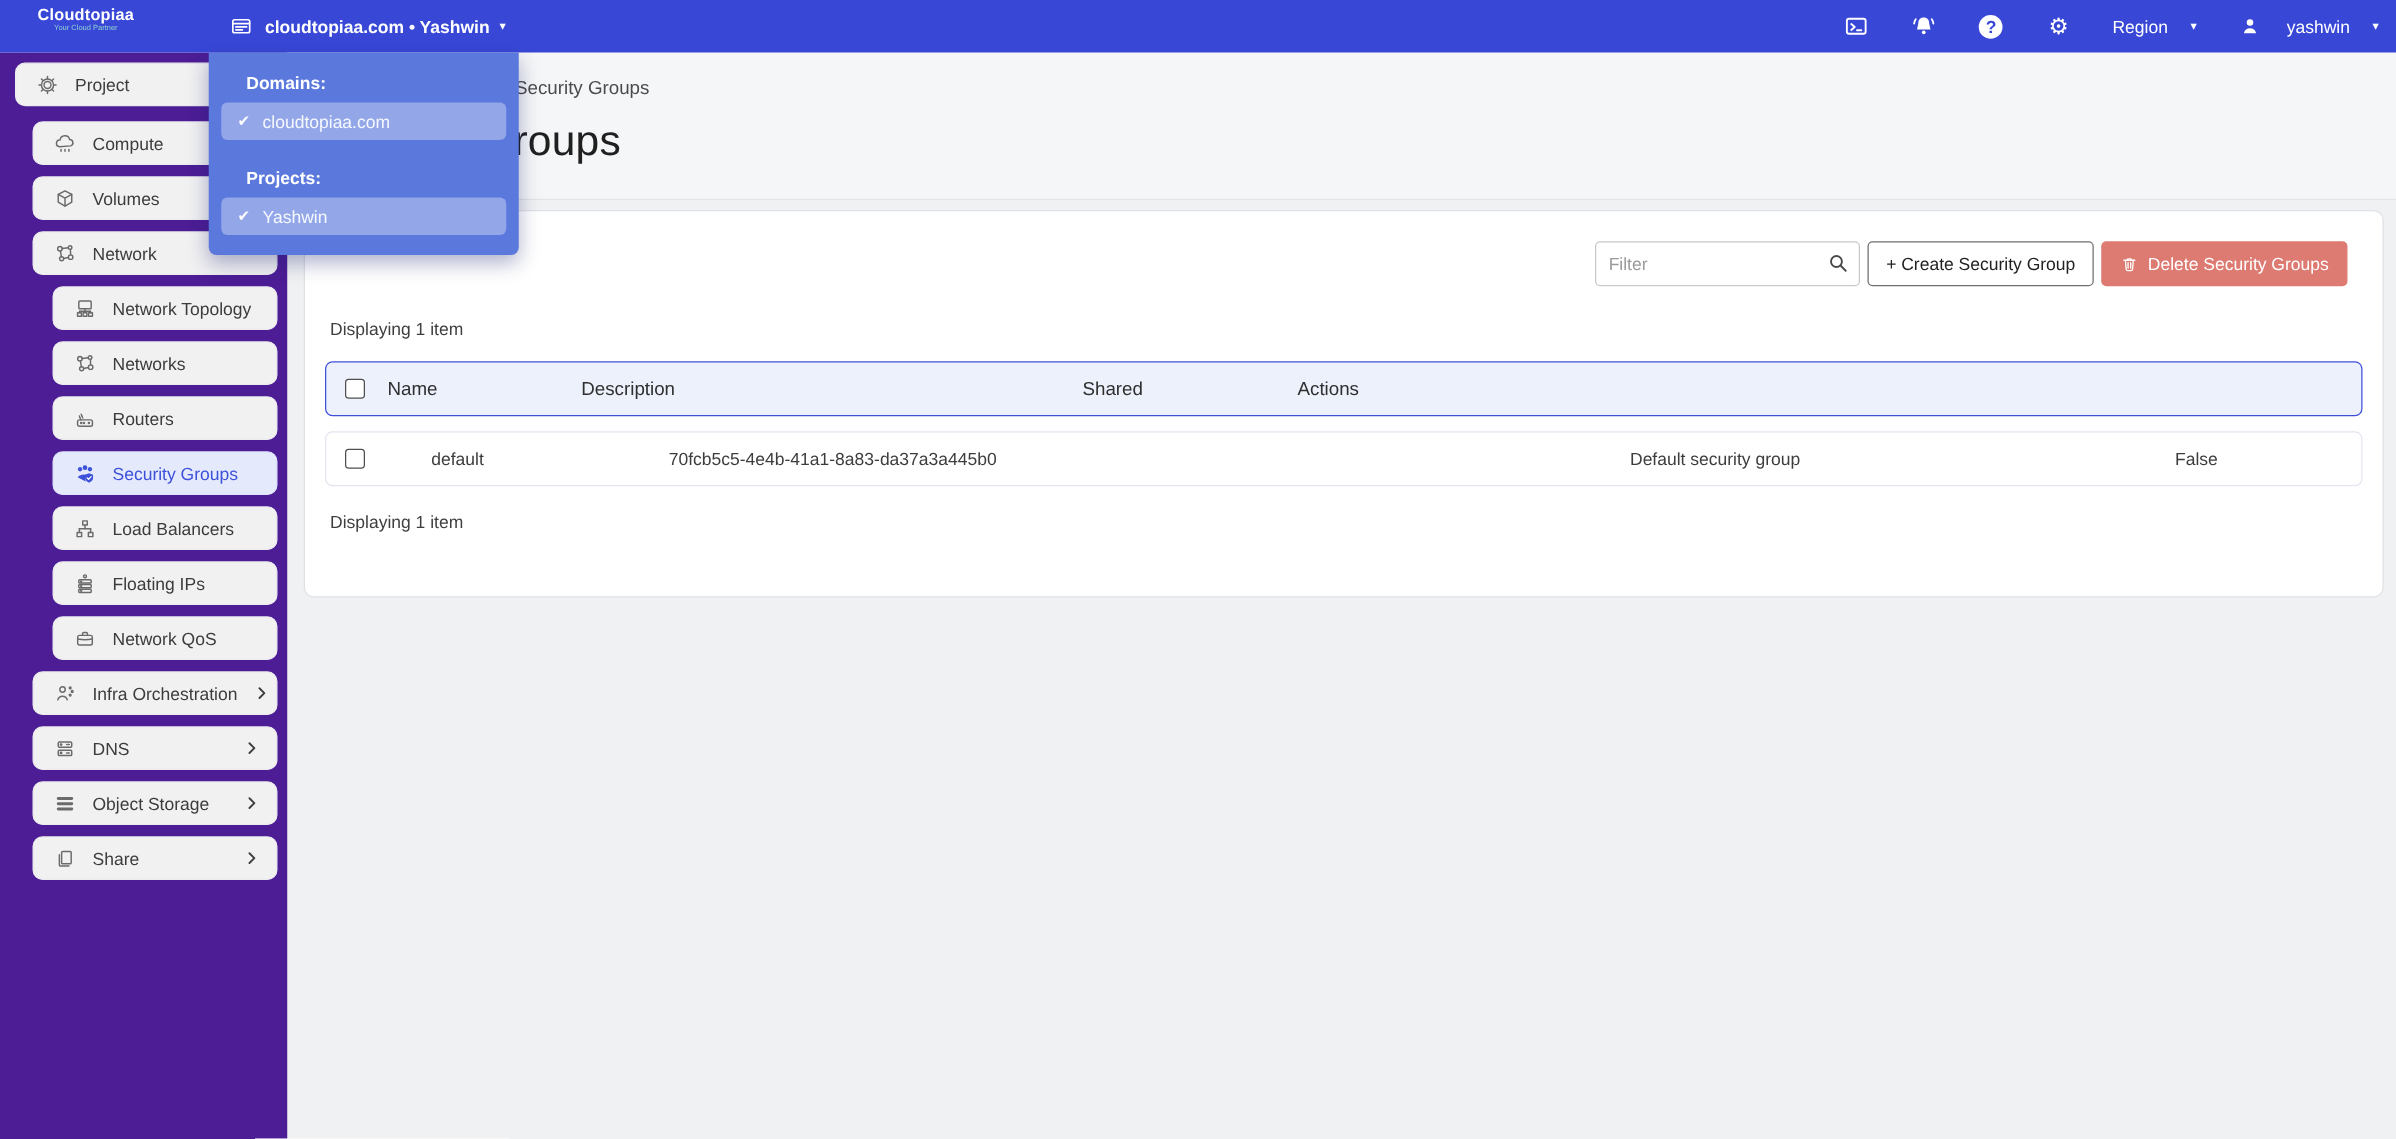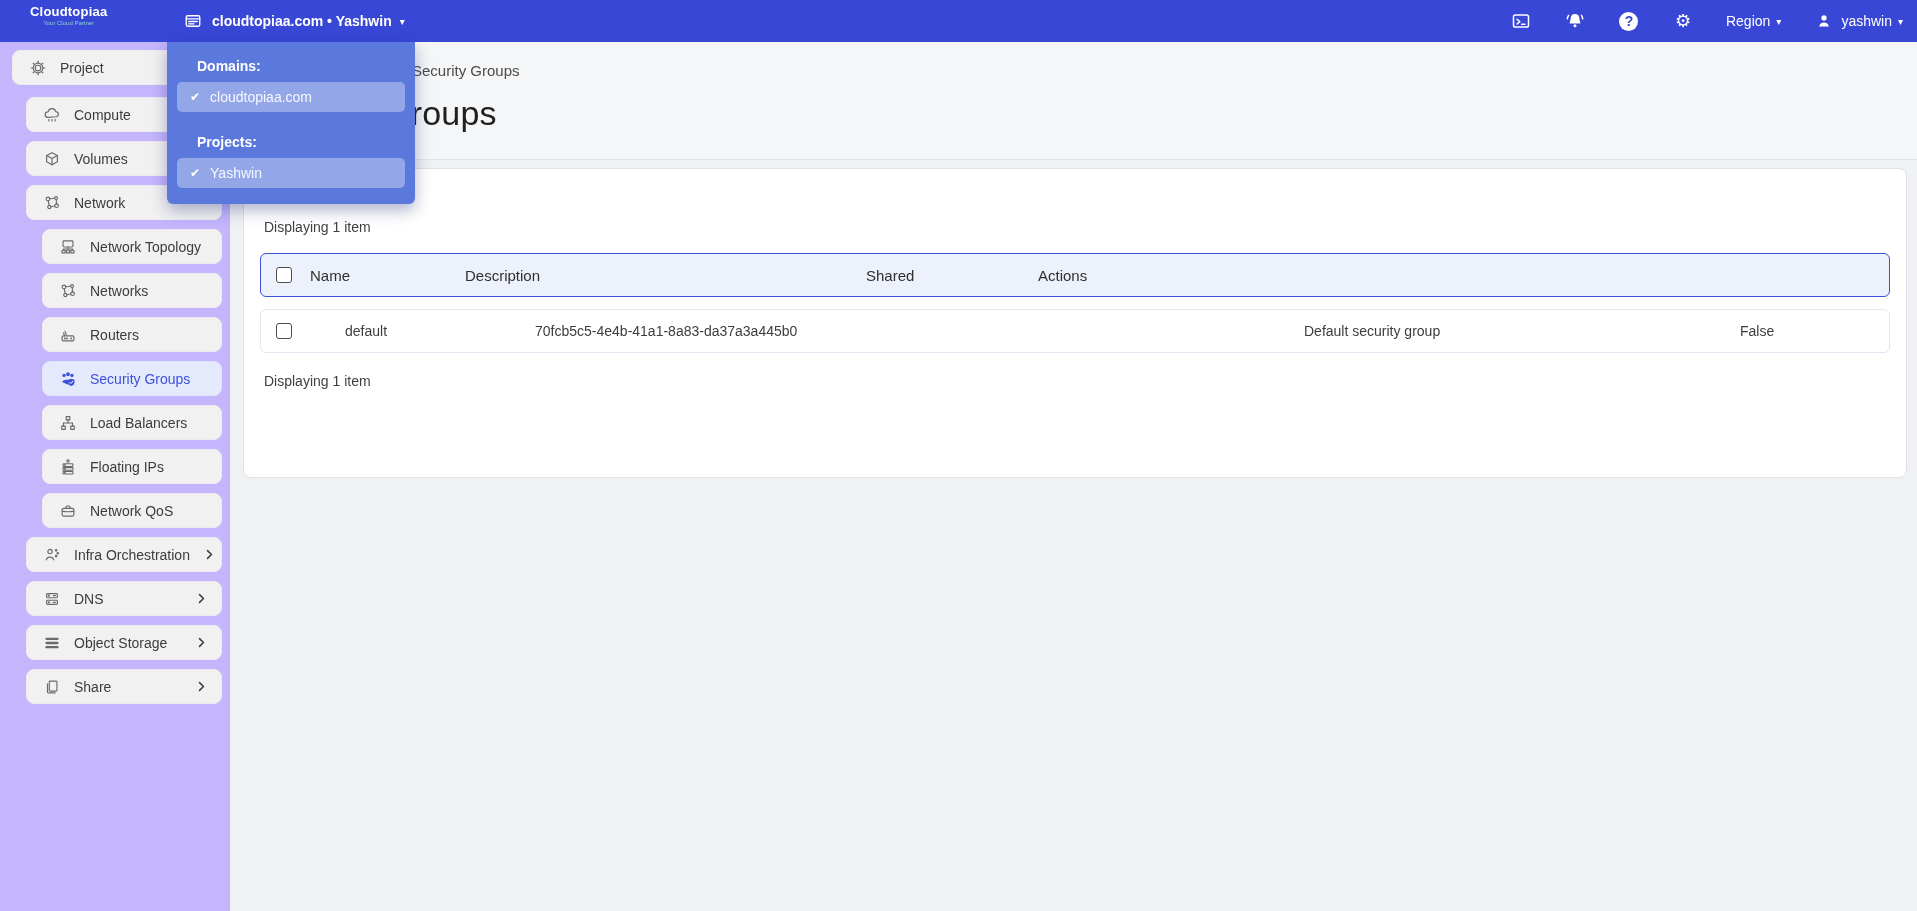--- a/index.html
+++ b/index.html
@@ -19,24 +19,24 @@
   .logo-tagline{font-size:6px;color:#8fd2d0;margin-top:1px;}
   .ctx-selector{position:absolute;left:182px;top:0;height:42px;display:flex;align-items:center;gap:8px;cursor:pointer;text-align:center;}
   .ctx-selector .label{font-size:14px;font-weight:600;}
   .caret{font-size:10px;line-height:1;margin-top:2px;}
   .nav-right{position:absolute;right:14px;top:0;height:42px;display:flex;align-items:center;gap:32px;}
   .nav-ic{display:flex;align-items:center;justify-content:center;width:22px;height:22px;cursor:pointer;}
   .nav-ic svg{stroke:#fff;fill:none;stroke-width:1.5;stroke-linecap:round;stroke-linejoin:round;color:#fff;}
   .help-disc{width:19px;height:19px;border-radius:50%;background:#fff;color:var(--navbar-bg);
     font-size:14px;font-weight:bold;display:flex;align-items:center;justify-content:center;}
   .gear-glyph{font-size:18px;color:#fff;line-height:1;}
-  .nav-text{display:flex;align-items:center;gap:6px;font-size:14px;cursor:pointer;}
+  .nav-text{display:flex;align-items:center;gap:18px;font-size:14px;cursor:pointer;}
 
   
-  .sidebar{position:absolute;left:0;top:42px;width:230px;bottom:0;background:#c4b5fd;padding-top:8px;}
+  .sidebar{position:absolute;left:0;top:42px;width:230px;bottom:0;background:#4c1d95;padding-top:8px;}
   .pill{height:35px;margin:0 8px 9px 12px;background:var(--pill-bg);border:1px solid #ececee;
     border-radius:8px;display:flex;align-items:center;gap:13px;padding-left:16px;cursor:pointer;
     font-size:14px;color:#3c3c3c;}
   .pill.gap-lg{margin-bottom:12px;}
   .pill.l2{margin-left:26px;}
   .pill.l3{margin-left:42px;}
   .pill svg{stroke:#6b6b6b;fill:none;stroke-width:1.3;stroke-linecap:round;stroke-linejoin:round;color:#6b6b6b;flex:none;}
   .pill.active{background:var(--active-bg);border-color:#dfe5fb;color:var(--active-fg);}
   .pill.active svg{stroke:var(--active-fg);color:var(--active-fg);}
   .pill .chev{margin-left:auto;margin-right:13px;display:flex;}
@@ -430,20 +430,39 @@
       </div>
     </div>
 
   <div class="main">
     <div class="header-strip">
       <div class="breadcrumb">Security Groups</div>
       <div class="page-title">Security Groups</div>
     </div>
     <div class="content">
       <div class="card">
+        <div class="toolbar">
+          <span class="filter-wrap">
+            <input class="filter-input" type="text" placeholder="Filter" style="">
+            <span class="search-ic"><svg width="19" height="19">
+                  <use href="#sym-search"></use>
+                </svg></span>
+          </span>
+          <button class="btn btn-create">
+            <span>+ Create Security Group</span>
+          </button>
+          <button class="btn btn-delete">
+            <span style="display:flex;">
+                <svg width="15" height="15">
+                  <use href="#sym-trash"></use>
+                </svg>
+              </span>
+            <span>Delete Security Groups</span>
+          </button>
+        </div>
 
         <div class="count">Displaying 1 item</div>
 
         <div class="tbl-head">
           <span class="c0">
               <span class="checkbox"></span>
             </span>
           <span class="c1">Name</span>
           <span class="c3">Description</span>
           <span class="c4">Shared</span>

